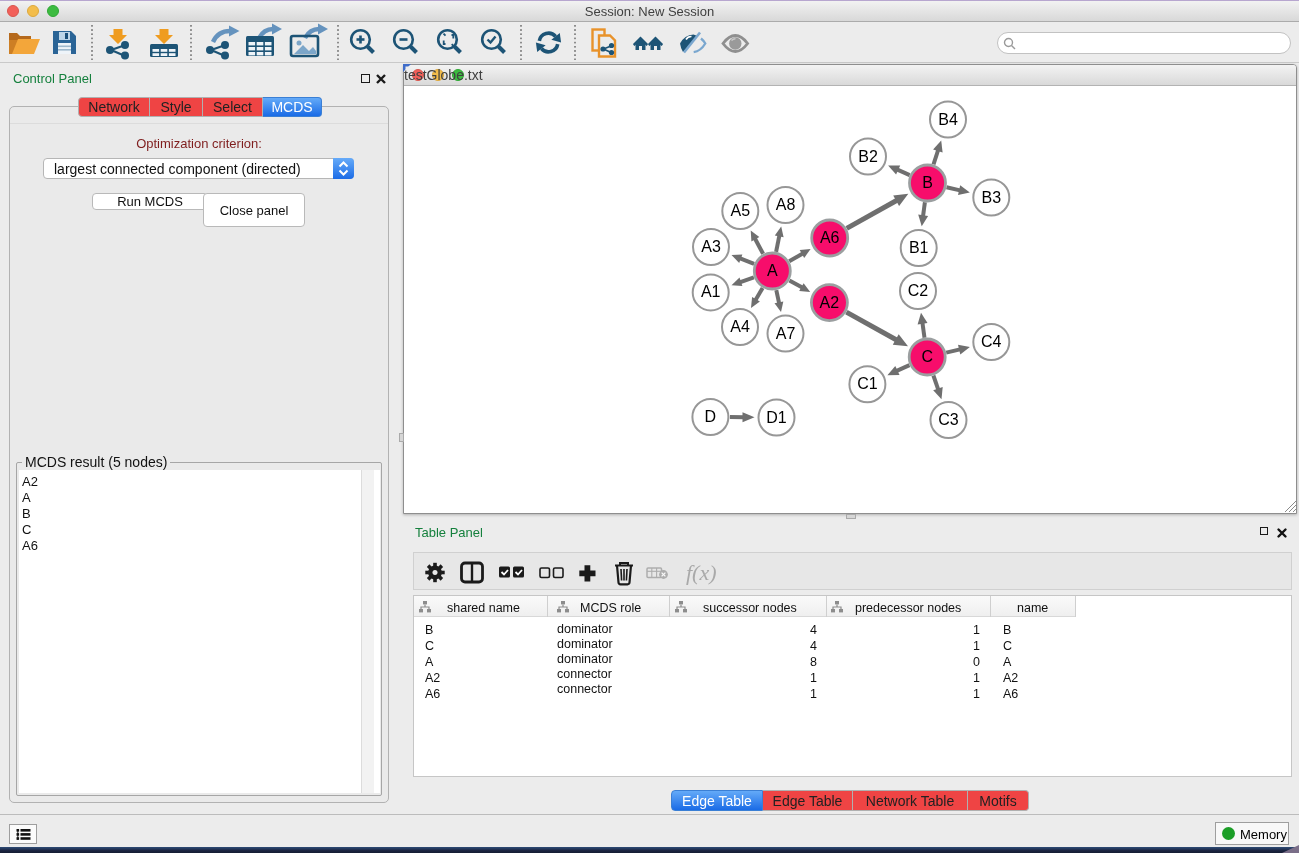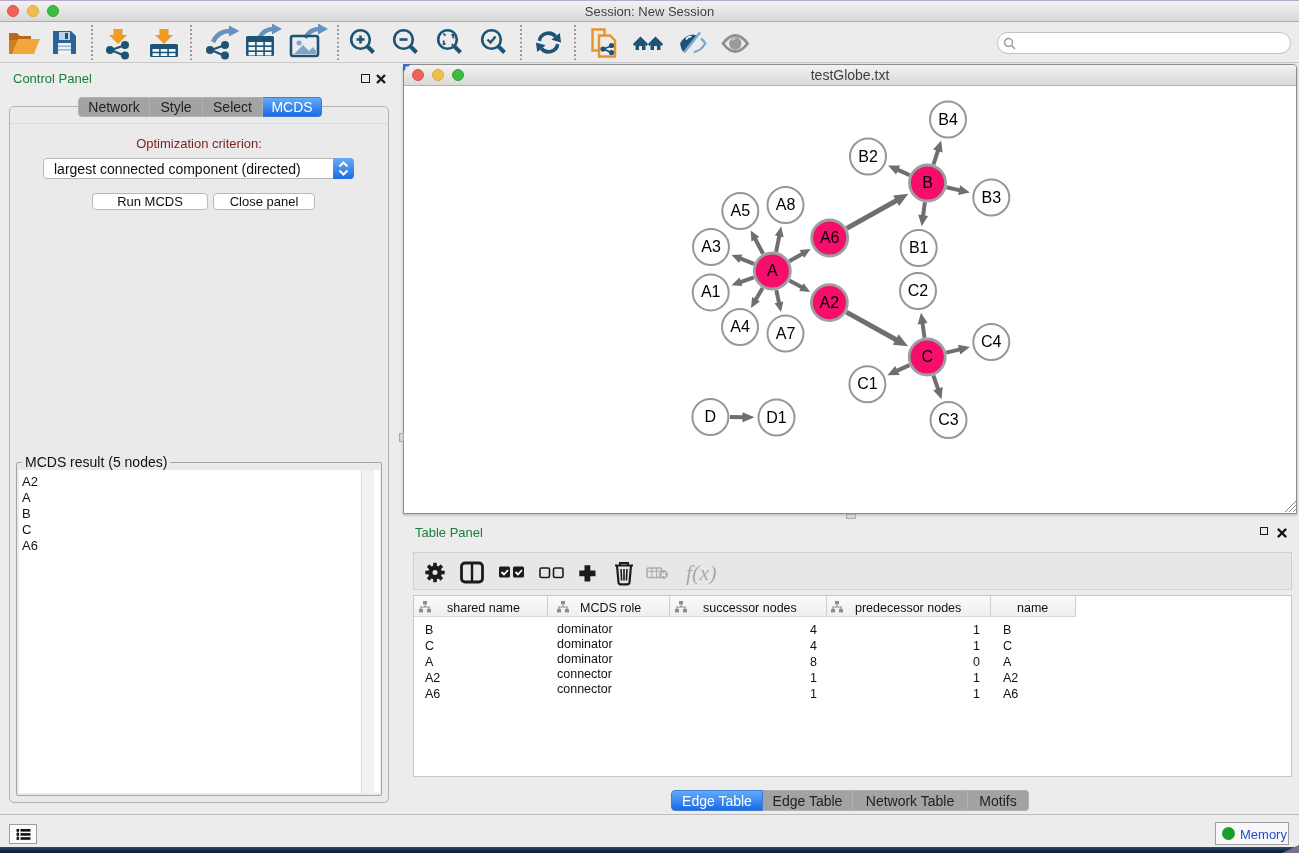--- a/index.html
+++ b/index.html
@@ -7,21 +7,21 @@
 .titlebar{left:0;top:1px;width:1299px;height:21px;background:linear-gradient(#f2f2f2,#d8d8d8);border-bottom:1px solid #ababab}
 .tl{width:12px;height:12px;border-radius:50%;top:5px}
 .purptop{left:0;top:0;width:1299px;height:1px;background:#b7a6cf}
 .corner{width:5px;height:5px;top:1px;background:#b7a6cf}
 .ttxt{font-size:13px;color:#404040}
 .toolbar{left:0;top:22px;width:1299px;height:41px;background:#ececec;border-bottom:1px solid #c9c9c9}
 .sep{top:25px;width:1.5px;height:35px;background-image:linear-gradient(#8d8d8d 36%, rgba(0,0,0,0) 0%);background-size:1.5px 4.2px}
 .searchbox{left:997px;top:32px;width:294px;height:22px;background:#fff;border:1px solid #c2c2c2;border-radius:12px}
 .phdr{font-size:13px;color:#15803d}
 .tabrow{height:20px;display:flex;font-size:14px;color:#222}
-.tab{background:#a3a3a3;border:1px solid #b0b0b0;border-left:none;display:flex;align-items:center;justify-content:center}
+.tab{background:#ef4444;border:1px solid #b0b0b0;border-left:none;display:flex;align-items:center;justify-content:center}
 .tab.first{border-left:1px solid #b0b0b0;border-radius:4px 0 0 4px}
 .tab.last{border-radius:0 4px 4px 0}
 .tab.sel{background:linear-gradient(#64aaf8,#1a6be6);color:#fff;border-color:#3a7fd5}
 .btn{background:#fff;border:1px solid #b9b9b9;border-radius:4px;font-size:13px;color:#111;display:flex;align-items:center;justify-content:center}
 .cell{position:absolute;font-size:12.5px;color:#111;white-space:nowrap}
 svg{position:absolute;overflow:visible}
 </style></head><body>
 <div class="abs purptop"></div>
 <div class="abs corner" style="left:0;border-radius:0 0 5px 0;"></div>
 <div class="abs corner" style="right:0;border-radius:0 0 0 5px;"></div>
@@ -176,21 +176,21 @@
 </div>
 <div class="abs" style="left:10px;top:123px;width:378px;height:1px;background:#dcdcdc"></div>
 <div class="abs" style="left:0;top:136px;width:398px;text-align:center;font-size:13px;color:#7f1d1d">Optimization criterion:</div>
 <div class="abs" style="left:43px;top:158px;width:311px;height:21px;background:#fff;border:1px solid #b6b6b6;border-radius:4px"></div>
 <div class="abs" style="left:54px;top:161px;font-size:14px;color:#111">largest connected component (directed)</div>
 <div class="abs" style="left:333px;top:158px;width:21px;height:21px;background:linear-gradient(#66abf9,#1c6ce6);border-radius:0 4px 4px 0"></div>
 <svg class="abs" style="left:337px;top:161px" width="13" height="15" viewBox="0 0 13 15">
     <path d="M2.5,5.5 L6.5,1.5 L10.5,5.5 M2.5,9.5 L6.5,13.5 L10.5,9.5" stroke="#fff" stroke-width="2" fill="none"></path>
   </svg>
 <div class="abs btn" style="left:92px;top:193px;width:116px;height:17px">Run MCDS</div>
-<div class="abs btn" style="left:213px;top:193px;width:102px;height:17px">Close panel</div>
+<div class="abs btn" style="left:203px;top:193px;width:102px;height:34px">Close panel</div>
 
 <div class="abs" style="left:16px;top:462px;width:366px;height:334px;border:1px solid #a6a6a6;border-radius:2px;background:#eaeaea"></div>
 <div class="abs" style="left:19px;top:470px;width:361px;height:323px;background:#fff"></div>
 <div class="abs" style="left:361px;top:470px;width:1px;height:323px;background:#dcdcdc"></div>
 <div class="abs" style="left:362px;top:470px;width:12px;height:323px;background:#f2f2f2"></div>
 <div class="abs" style="left:22px;top:454px;font-size:14px;color:#111;background:#eaeaea;padding:0 3px">MCDS result (5 nodes)</div>
 <div class="abs" style="left:22px;top:474px;font-size:13px;color:#111;line-height:16px">A2<br>A<br>B<br>C<br>A6</div>
 
 <div class="abs" style="left:0;top:814px;width:1299px;height:1px;background:#bcbcbc"></div>
 <div class="abs" style="left:0;top:815px;width:1299px;height:32px;background:#ececec"></div>
@@ -201,37 +201,37 @@
       <rect x="4.5" y="0" width="10" height="2.6"></rect>
       <rect x="0.5" y="4.1" width="2.6" height="2.6"></rect>
       <rect x="4.5" y="4.1" width="10" height="2.6"></rect>
       <rect x="0.5" y="8.2" width="2.6" height="2.6"></rect>
       <rect x="4.5" y="8.2" width="10" height="2.6"></rect>
       <rect x="1.4" y="0" width="0.9" height="11"></rect>
     </g>
   </svg>
 <div class="abs" style="left:1215px;top:822px;width:74px;height:23px;background:#f8f8f8;border:1px solid #9e9e9e"></div>
 <div class="abs" style="left:1222px;top:827px;width:13px;height:13px;border-radius:50%;background:#1b9e27"></div>
-<div class="abs" style="left:1240px;top:827px;font-size:13px;color:#1d4ed8">Memory</div>
+<div class="abs" style="left:1240px;top:827px;font-size:13px;color:#000000">Memory</div>
 <div class="abs" style="left:0;top:847px;width:1299px;height:6px;background:linear-gradient(#2e4c77,#1b2440 60%,#141d33)"></div>
 <svg class="abs" style="left:1282px;top:845px" width="17" height="8">
     <polygon points="17,0 17,8 0,8" fill="#7a6e88"></polygon>
   </svg>
 
 <div class="abs" style="left:403px;top:64px;width:894px;height:450px;background:#fff;border:1px solid #8e8e8e;border-radius:4px 4px 0 0;box-shadow:0 1px 3px rgba(0,0,0,0.25)"></div>
 <div class="abs" style="left:404px;top:65px;width:892px;height:21px;background:linear-gradient(#f3f3f3,#d9d9d9);border-bottom:1px solid #b3b3b3;border-radius:3px 3px 0 0"></div>
 <polygon class="abs"></polygon>
 <svg class="abs" style="left:403px;top:64px" width="8" height="8">
     <polygon points="0,0 8,0 0,8" fill="#3f6cc9"></polygon>
     <polygon points="2.5,2.5 8,2.5 2.5,8" fill="#ededed"></polygon>
   </svg>
 <div class="abs tl" style="left:412px;top:69px;background:#f2605a;border:0.5px solid #d8564e"></div>
 <div class="abs tl" style="left:432px;top:69px;background:#f3bd4b;border:0.5px solid #dda83c"></div>
 <div class="abs tl" style="left:452px;top:69px;background:#3dbb41;border:0.5px solid #2fa835"></div>
-<div class="abs ttxt" style="left:404px;top:67px;width:892px;text-align:center;font-size:14px">testGlobe.txt</div>
+<div class="abs ttxt" style="left:404px;top:67px;width:892px;font-size:14px">testGlobe.txt</div>
 <svg class="abs" style="left:1284px;top:500px" width="13" height="13" viewBox="0 0 13 13">
     <g stroke="#8a8a8a" stroke-width="1">
       <line x1="12" y1="1" x2="1" y2="12"></line>
       <line x1="12" y1="5" x2="5" y2="12"></line>
       <line x1="12" y1="9" x2="9" y2="12"></line>
     </g>
   </svg>
 <div class="abs" style="left:399px;top:433px;width:5px;height:9px;background:#d6d6d6;border:1px solid #aaa"></div>
 <div class="abs" style="left:846px;top:514px;width:10px;height:5px;background:#d6d6d6;border:1px solid #aaa"></div>
 <div class="abs" style="left:404px;top:86px;width:893px;height:427px">

